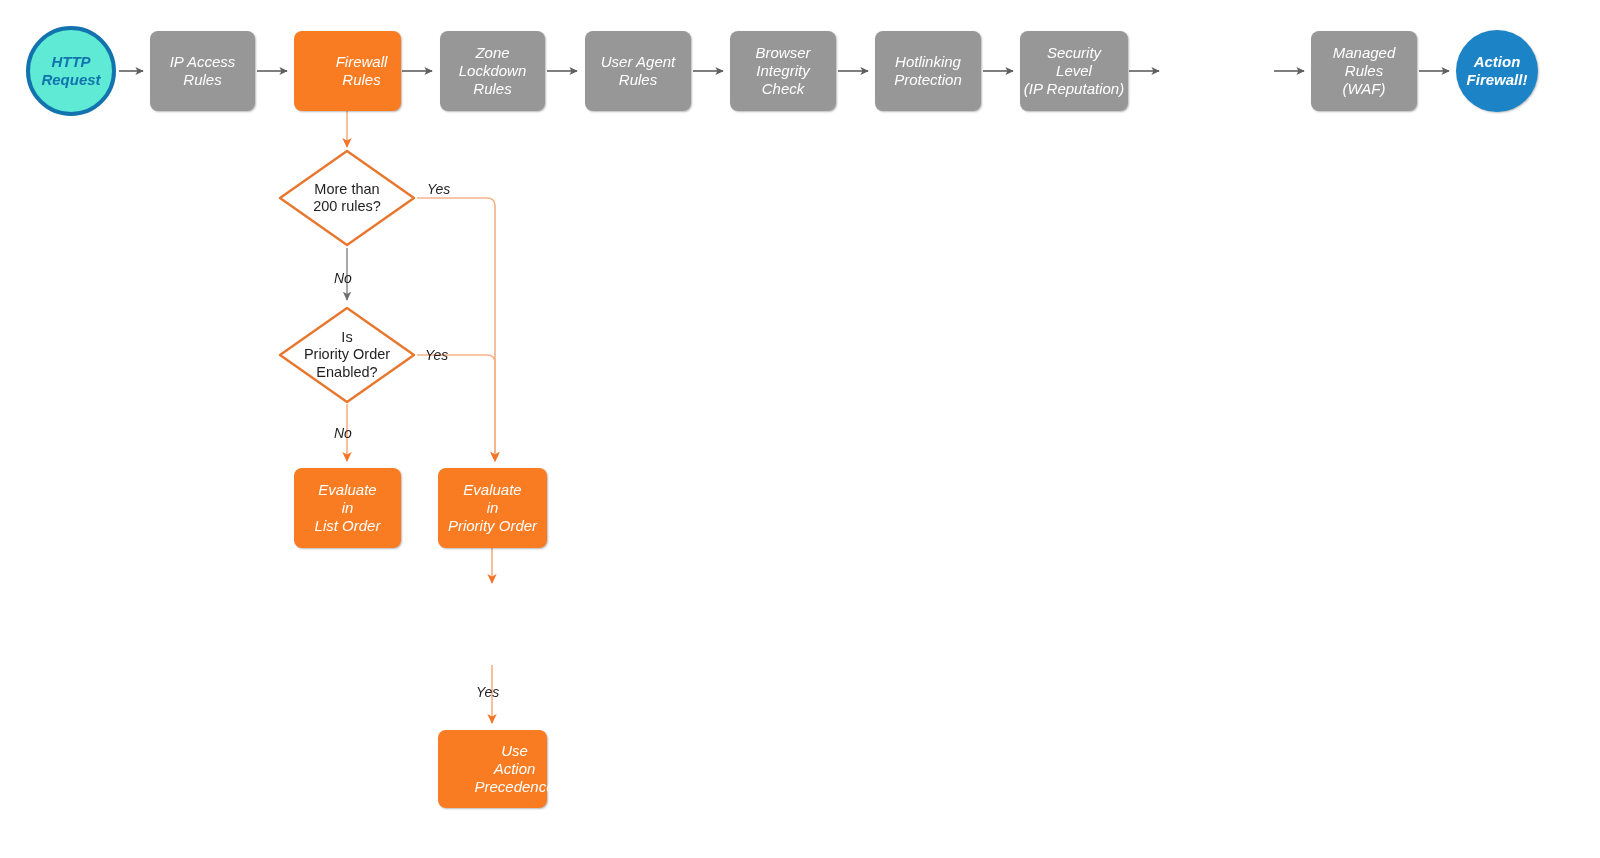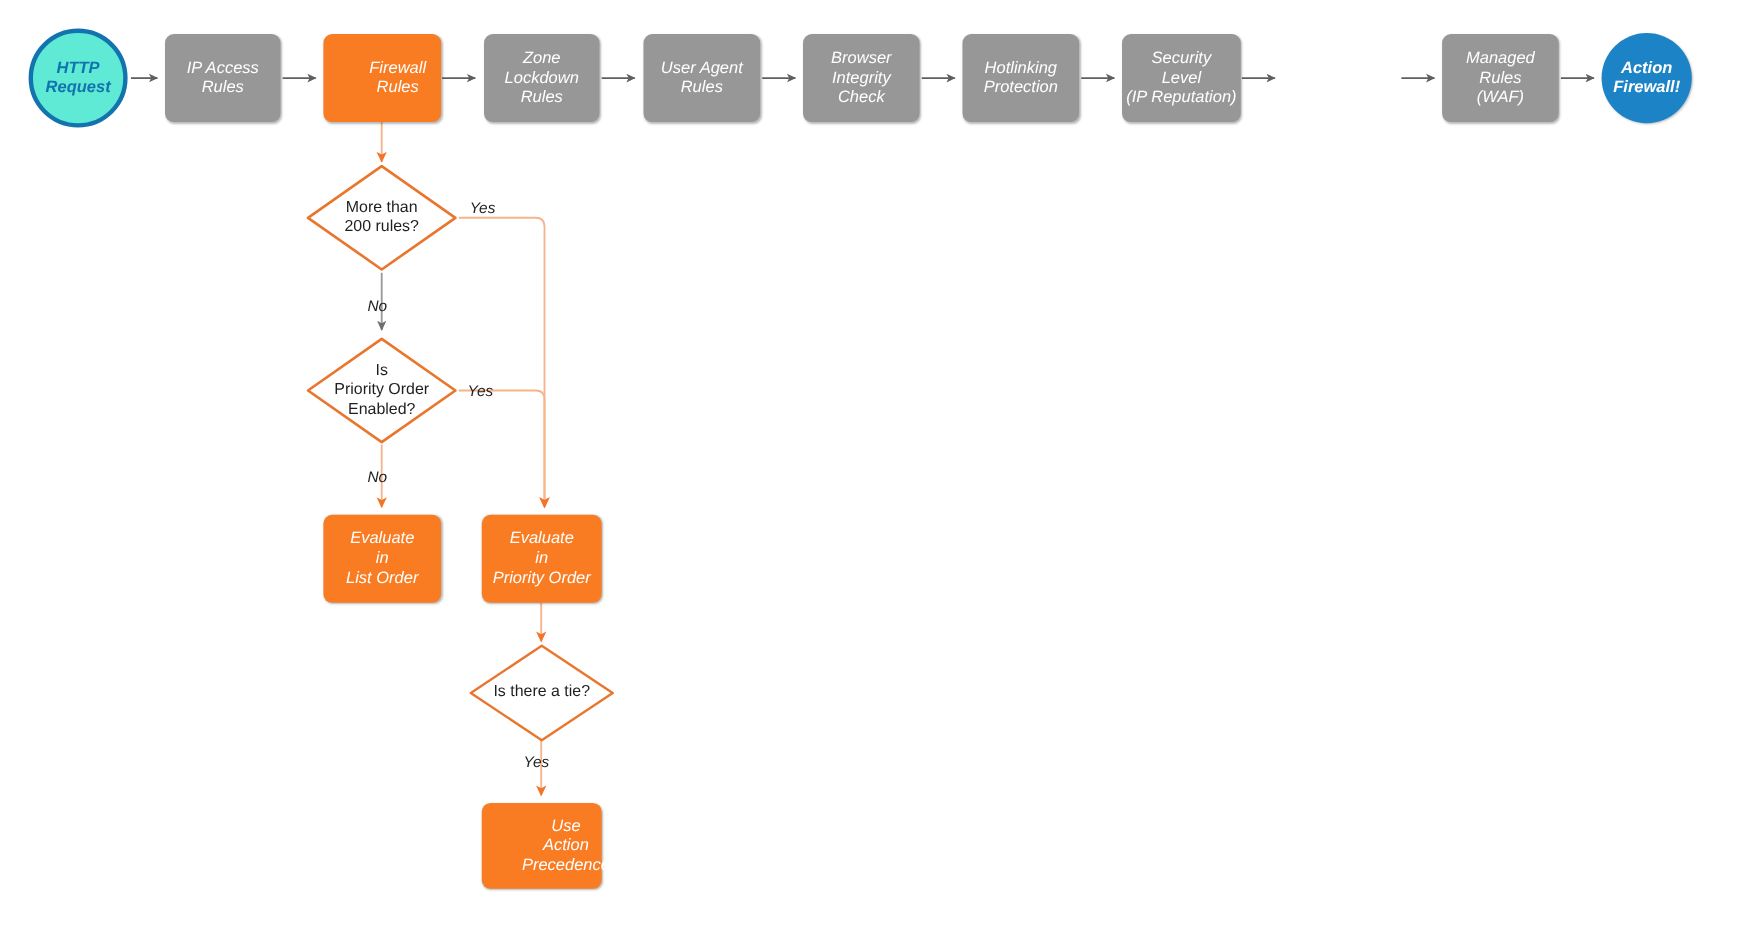--- a/index.html
+++ b/index.html
@@ -236,26 +236,20 @@
 
   <div class="diamond" style="left:277px; top:305px; width:140px; height:100px;">
     <svg width="140" height="100" viewBox="0 0 140 100">
       <path d="M70,3 L137,50 L70,97 L3,50 Z" fill="#ffffff" stroke="#e8762c" stroke-width="2.4" stroke-linejoin="round"></path>
     </svg>
     <div class="dlabel">Is
 Priority Order
 Enabled?</div>
   </div>
 
-  <div class="diamond" style="left:425px; top:584px; width:135px; height:92px;">
-    <svg width="135" height="92" viewBox="0 0 135 92">
-      <path d="M67.5,3 L132,46 L67.5,89 L3,46 Z" fill="#ffffff" stroke="#e8762c" stroke-width="2.2" stroke-linejoin="round"></path>
-    </svg>
-    <div class="dlabel">Is there a tie?</div>
-  </div>
 
   <div class="node rect orange nl" style="left:294px; top:468px; width:107px; height:80px;">
     <span>Evaluate
 in
 List Order</span>
   </div>
 
   <div class="node rect orange nl" style="left:438px; top:468px; width:109px; height:80px;">
     <span>Evaluate
 in

